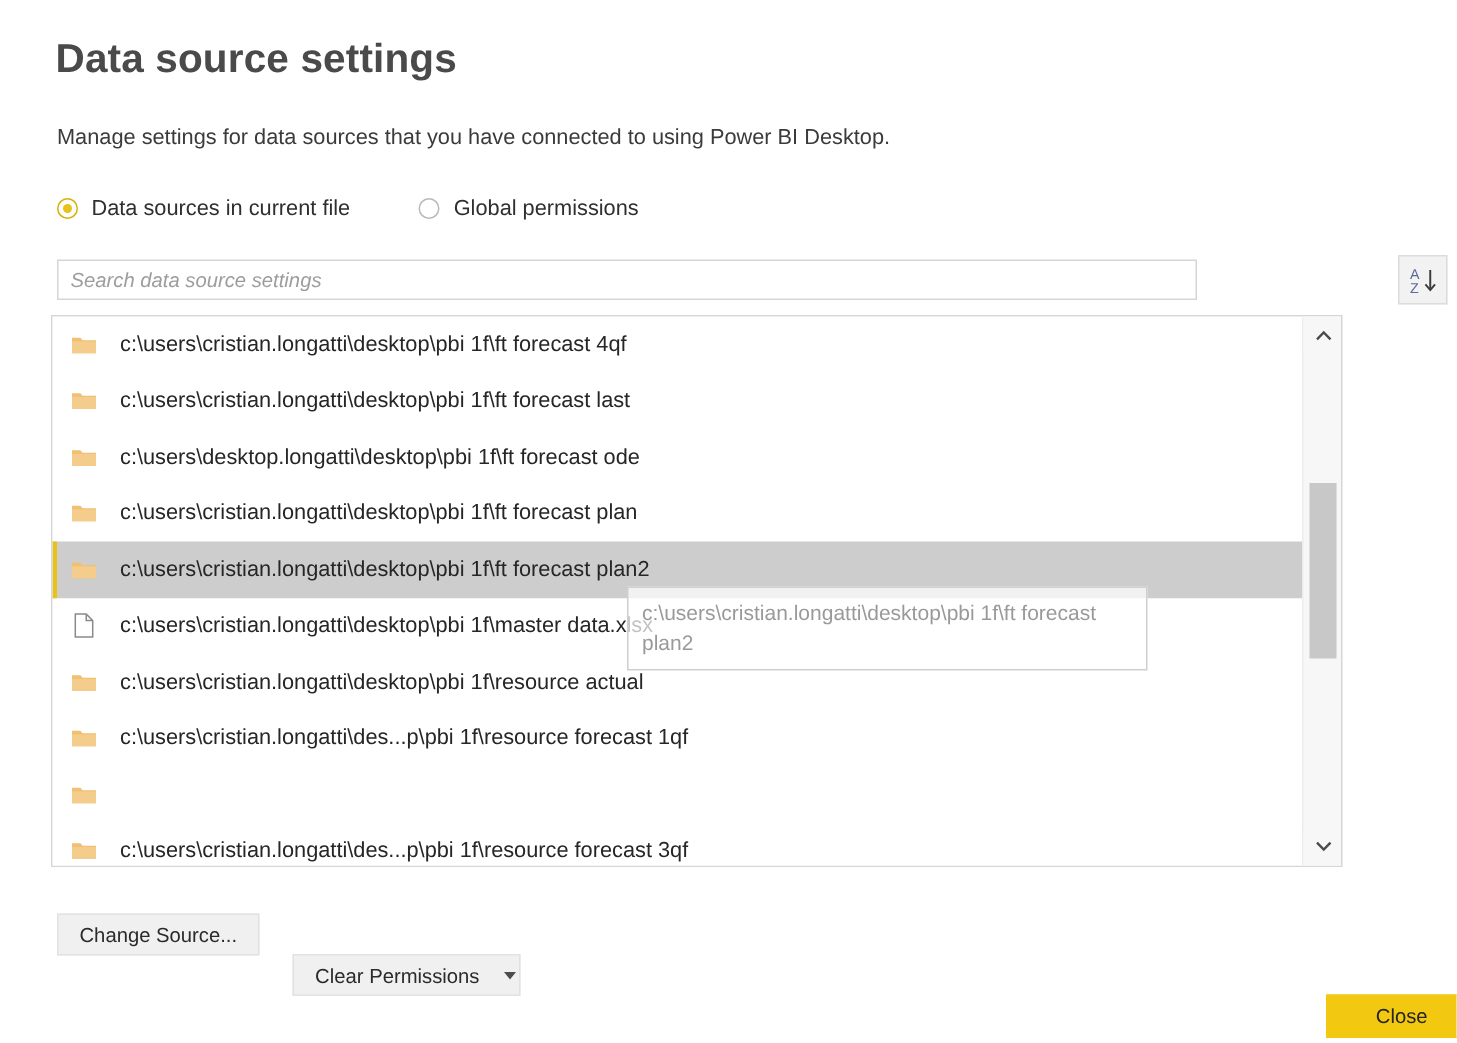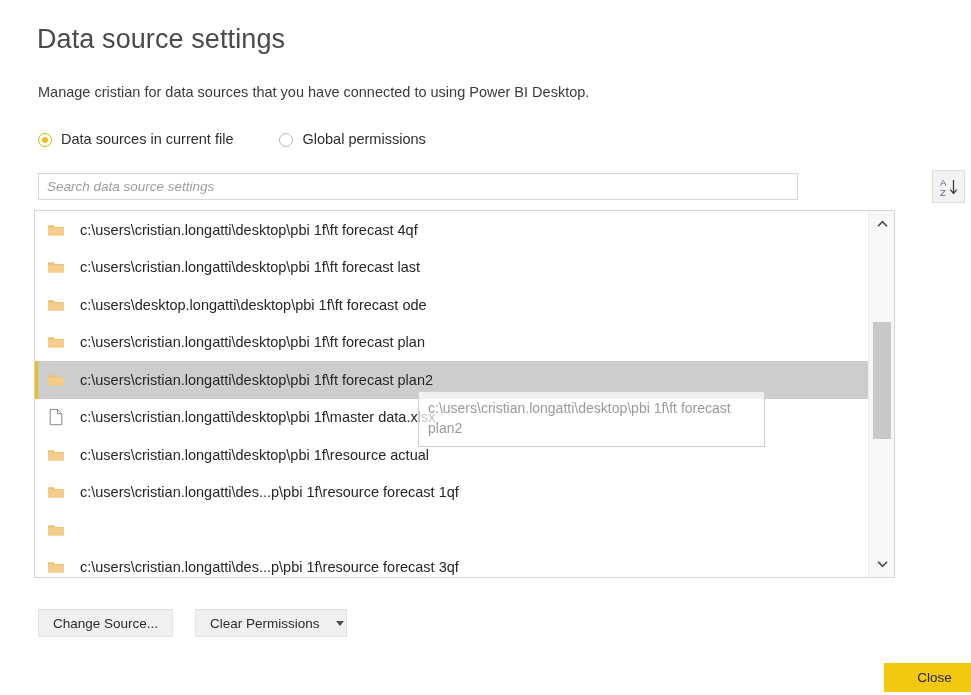--- a/index.html
+++ b/index.html
@@ -14,21 +14,21 @@
     position: relative;
     width: 971px; height: 695px;
     background: #ffffff;
   }
 
   
   .page-title {
     position: absolute;
     left: 37px; top: 24px;
     font-size: 27px;
-    font-weight: 400;
+    font-weight: 700;
     color: #4a4a4a;
     letter-spacing: 0.1px;
     white-space: nowrap;
     text-align: right;
   }
   .page-desc {
     position: absolute;
     left: 38px; top: 84px;
     font-size: 14.5px;
     color: #3b3b3b;
@@ -38,21 +38,21 @@
   
   .radio-row {
     position: absolute;
     left: 38px; top: 131px;
     display: flex;
     align-items: center;
     gap: 0px;
   }
   .radio-opt {
     display: flex;
-    align-items: flex-end;
+    align-items: center;
     cursor: pointer;
     user-select: none;
   }
   .radio-opt.first { margin-right: 46px; }
   .radio-mark {
     width: 14px; height: 14px;
     border-radius: 50%;
     border: 1px solid #b9b9b9;
     background: #ffffff;
     display: inline-block;
@@ -213,21 +213,21 @@
     font-family: "Liberation Sans", sans-serif;
     font-size: 13.5px;
     color: #2b2b2b;
     padding: 0 14px;
     cursor: pointer;
     white-space: nowrap;
     display: flex;
     align-items: center;
   }
   .btn.gap1 { margin-left: 22px; }
-  .btn.gap2 { margin-left: 22px; padding-right: 2px; }
+  .btn.gap2 { margin-left: 22px; padding-right: 2px; margin-top: 27px; }
   .caret {
     margin-left: 16px;
     width: 0; height: 0;
     border-left: 4.5px solid transparent;
     border-right: 4.5px solid transparent;
     border-top: 5px solid #4d4d4d;
     display: inline-block;
   }
 
   .close-button {
@@ -242,21 +242,21 @@
     cursor: pointer;
     padding: 0;
   }
 </style>
 </head>
 <body>
 
 <div class="dialog">
 
   <div class="page-title">Data source settings</div>
-  <div class="page-desc">Manage cristian for data sources that you have connected to using Power BI Desktop.</div>
+  <div class="page-desc">Manage settings for data sources that you have connected to using Power BI Desktop.</div>
 
   <div class="radio-row">
     <div class="radio-opt first selected">
       <span class="radio-mark"></span>
       <span class="radio-label">Data sources in current file</span>
     </div>
     <div class="radio-opt">
       <span class="radio-mark"></span>
       <span class="radio-label">Global permissions</span>
     </div>

